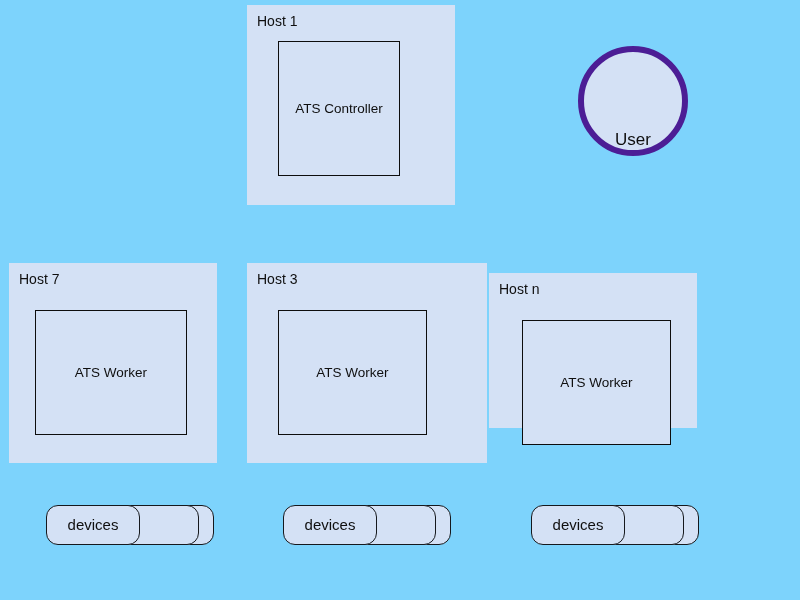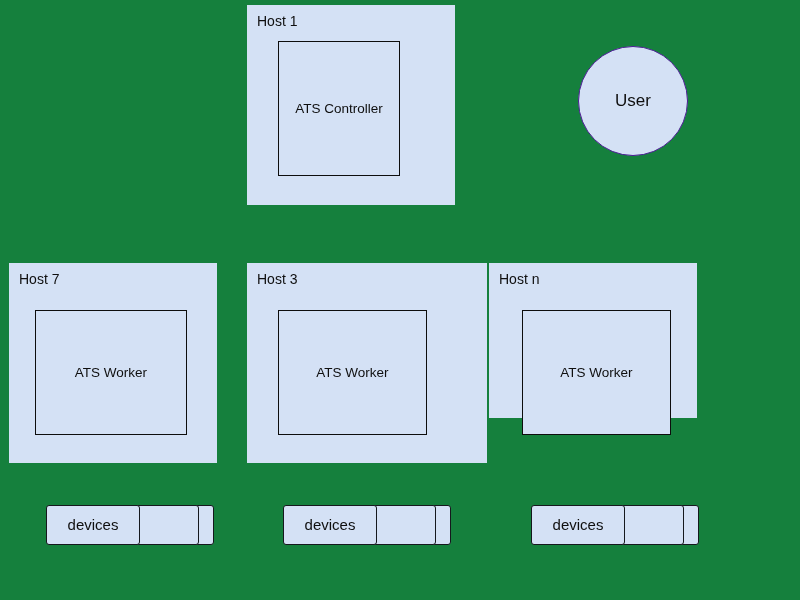--- a/index.html
+++ b/index.html
@@ -5,21 +5,21 @@
 <style>
   html, body {
     margin: 0;
     padding: 0;
     background: #000000;
   }
   #canvas {
     position: relative;
     width: 800px;
     height: 600px;
-    background: #15803d;
+    background: #7dd3fc;
     overflow: hidden;
     font-family: "Liberation Sans", "DejaVu Sans", sans-serif;
   }
 
   
   .host-box {
     position: absolute;
     background: #d4e1f5;
     box-sizing: border-box;
   }
@@ -44,46 +44,46 @@
   .inner-label {
     font-size: 13.5px;
     line-height: 16px;
     color: #0f0f0f;
     white-space: nowrap;
   }
 
   .user-circle {
     position: absolute;
     background: #d4e1f5;
-    border: 1px solid #4c1d95;
+    border: 6px solid #4c1d95;
     border-radius: 50%;
     box-sizing: border-box;
     display: flex;
-    align-items: center;
+    align-items: flex-end;
     justify-content: center;
   }
   .user-label {
     font-size: 17px;
     line-height: 20px;
     color: #0f0f0f;
     white-space: nowrap;
   }
 
   
   .device-stack {
     position: absolute;
     height: 40px;
   }
   .device-card {
     position: absolute;
     top: 0;
     height: 40px;
     background: #d4e1f5;
     border: 1px solid #15181d;
-    border-radius: 3px;
+    border-radius: 12px;
     box-sizing: border-box;
   }
   .device-card.back2 { width: 96px; left: 72px; }
   .device-card.back1 { width: 96px; left: 57px; }
   .device-card.front {
     width: 94px;
     left: 0;
     display: flex;
     align-items: center;
     justify-content: center;
@@ -118,21 +118,21 @@
     </div>
   </div>
 
   <div class="host-box" style="left:247px; top:263px; width:240px; height:200px;">
     <div class="host-label">Host 3</div>
     <div class="inner-box" style="left:31px; top:47px; width:149px; height:125px;">
       <span class="inner-label">ATS Worker</span>
     </div>
   </div>
 
-  <div class="host-box" style="left:489px; top:263px; width:208px; height:155px;">
+  <div class="host-box" style="left:489px; top:273px; width:208px; height:155px;">
     <div class="host-label">Host n</div>
     <div class="inner-box" style="left:33px; top:47px; width:149px; height:125px;">
       <span class="inner-label">ATS Worker</span>
     </div>
   </div>
 
   <div class="device-stack" style="left:46px; top:505px; width:170px;">
     <div class="device-card back2"></div>
     <div class="device-card back1"></div>
     <div class="device-card front">

